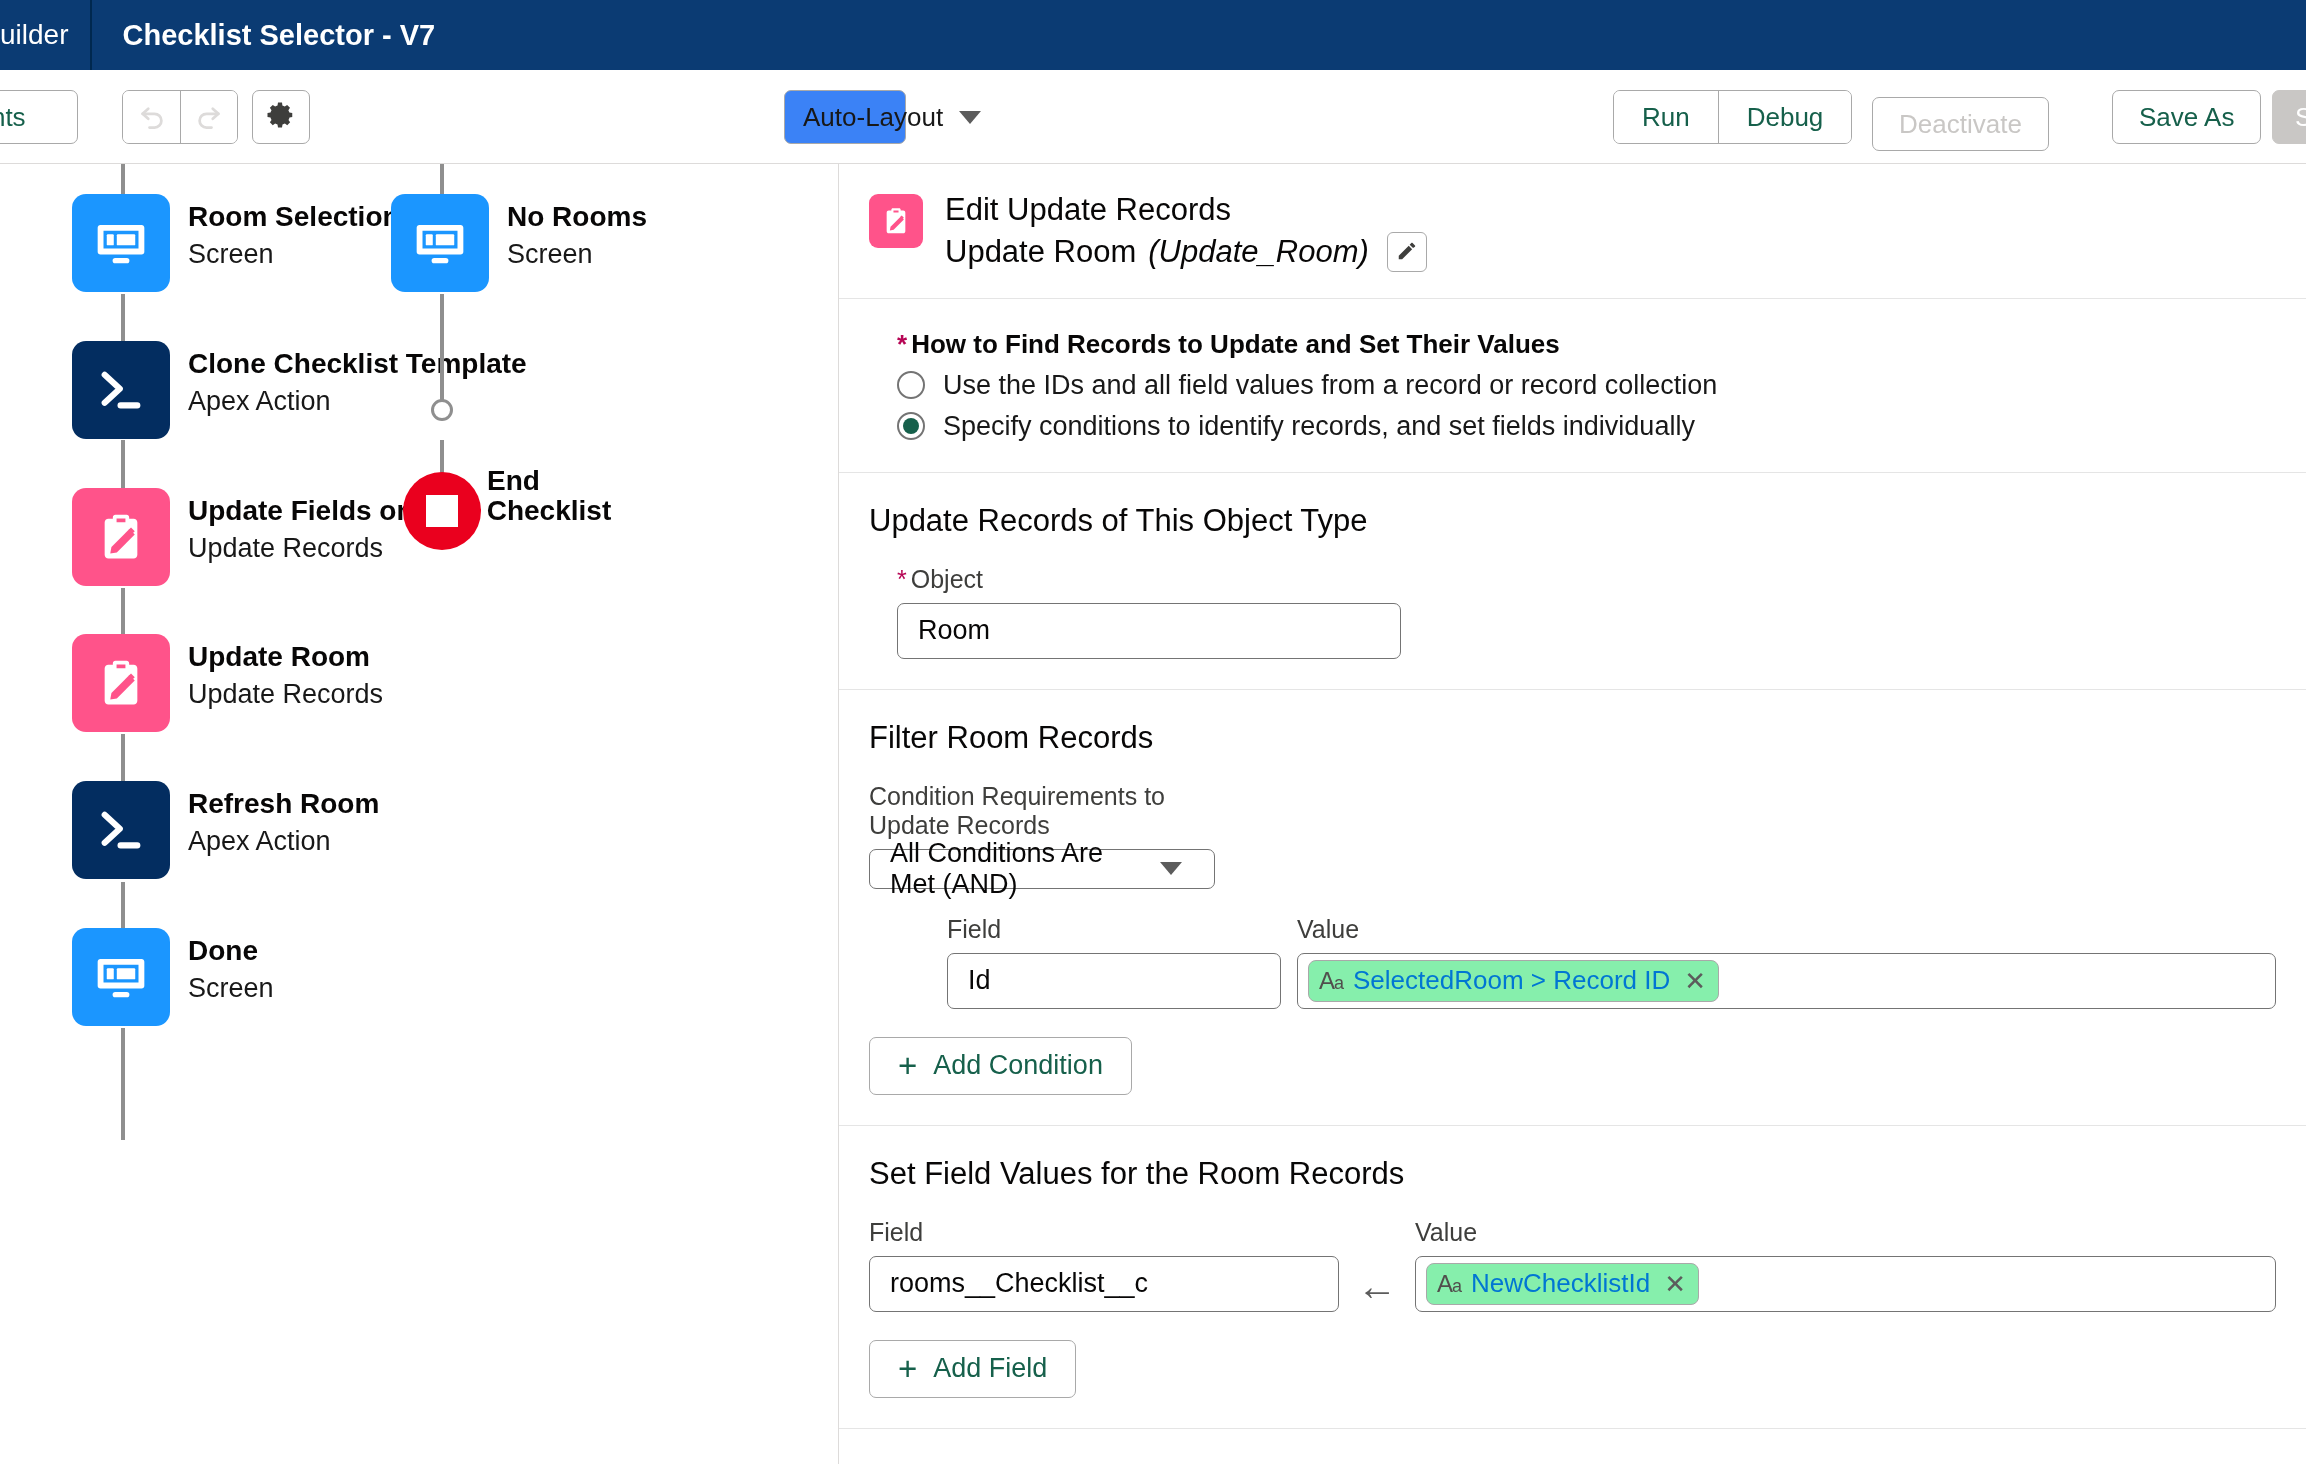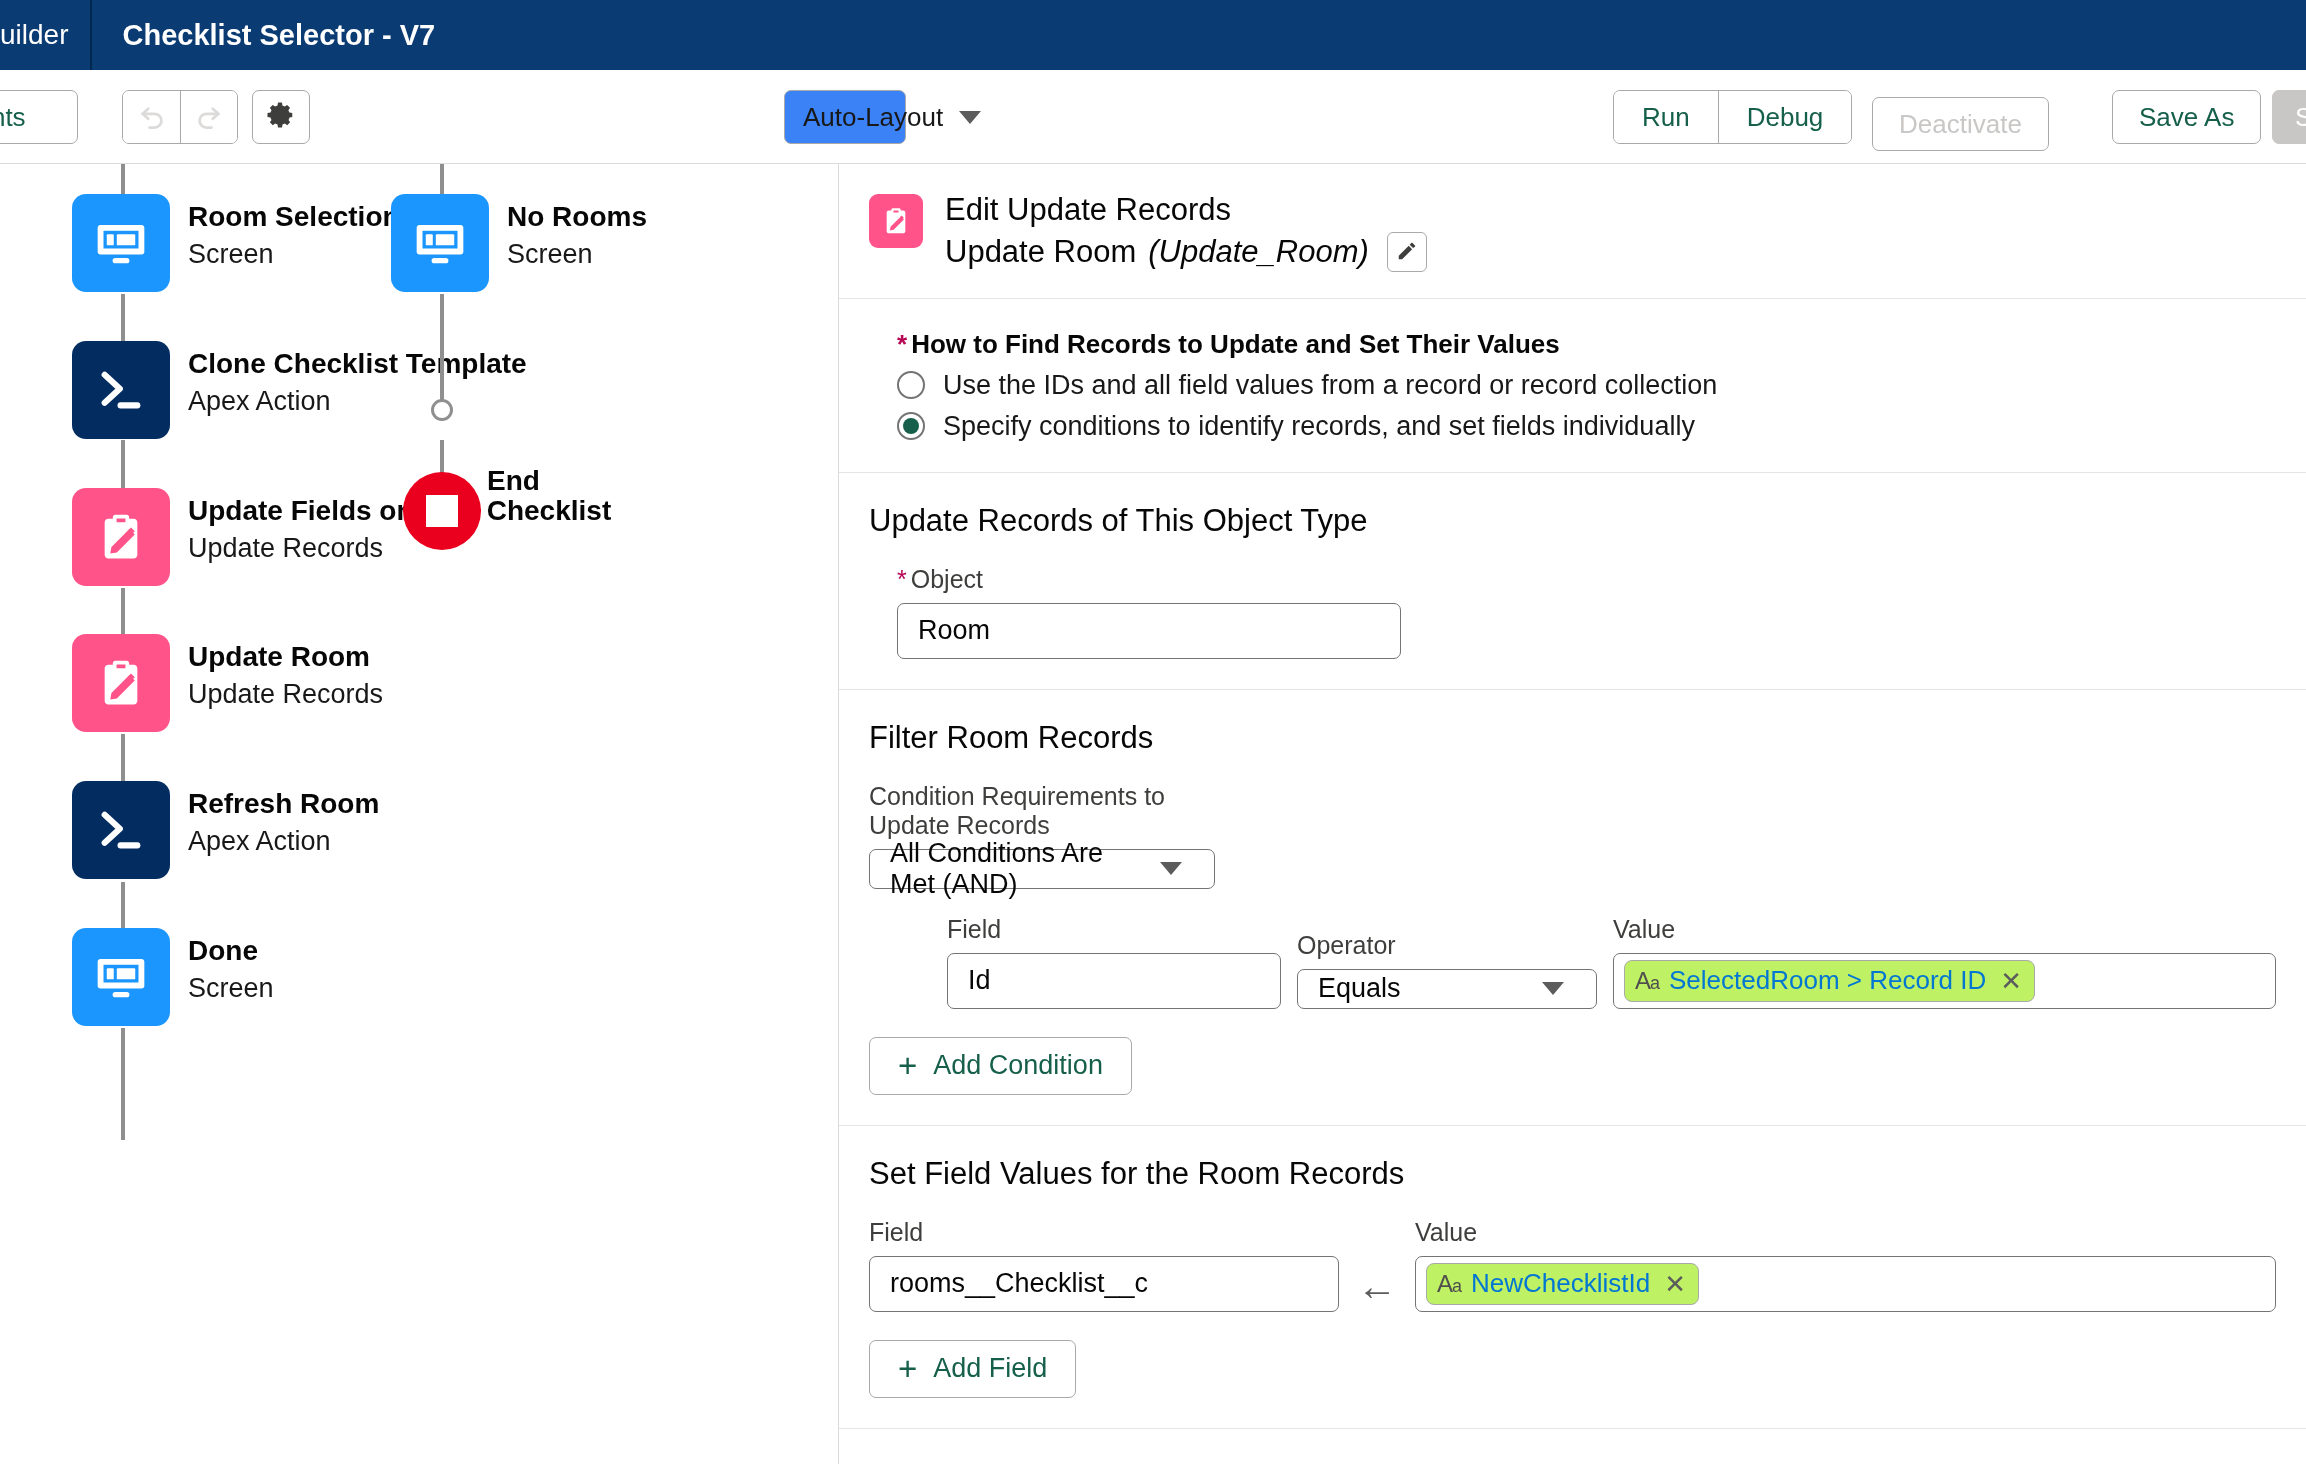--- a/index.html
+++ b/index.html
@@ -239,21 +239,21 @@
     justify-content: space-between; cursor: pointer;
   }
   .pill-box {
     height: 56px; border: 1px solid #747474; border-radius: 7px;
     background: #fff; display: flex; align-items: center;
     padding: 0 10px; cursor: text;
   }
   .pill {
     display: inline-flex; align-items: center;
     height: 42px; border: 1px solid #a9a9a9; border-radius: 8px;
-    padding: 0 12px 0 10px; background: #bef264;
+    padding: 0 12px 0 10px; background: #86efac;
   }
   .pill-aa {
     font-size: 24px; color: #514f4d; margin-right: 10px;
     letter-spacing: -1px; font-family: "Liberation Sans", sans-serif;
     line-height: 1;
   }
   .pill-aa .small { font-size: 18px; }
   .pill-txt { font-size: 26px; color: #0176d3; white-space: nowrap; }
   .pill-x {
     font-size: 26px; color: #5c5c5c; margin-left: 14px; cursor: pointer;
@@ -527,27 +527,20 @@
         <span>All Conditions Are Met (AND)</span>
         <span class="caret"></span>
       </div>
     </div>
 
     <div class="cond-grid" style="margin-top:26px;">
       <div class="col-field">
         <div class="fld-label">Field</div>
         <div class="input-box">Id</div>
       </div>
-      <div class="col-op">
-        <div class="fld-label">Operator</div>
-        <div class="select-box">
-          <span>Equals</span>
-          <span class="caret"></span>
-        </div>
-      </div>
       <div class="col-val" style="margin-right:30px;">
         <div class="fld-label">Value</div>
         <div class="pill-box">
           <span class="pill">
             <span class="pill-aa">A<span class="small">a</span></span>
             <span class="pill-txt">SelectedRoom &gt; Record ID</span>
             <span class="pill-x">✕</span>
           </span>
         </div>
       </div>

